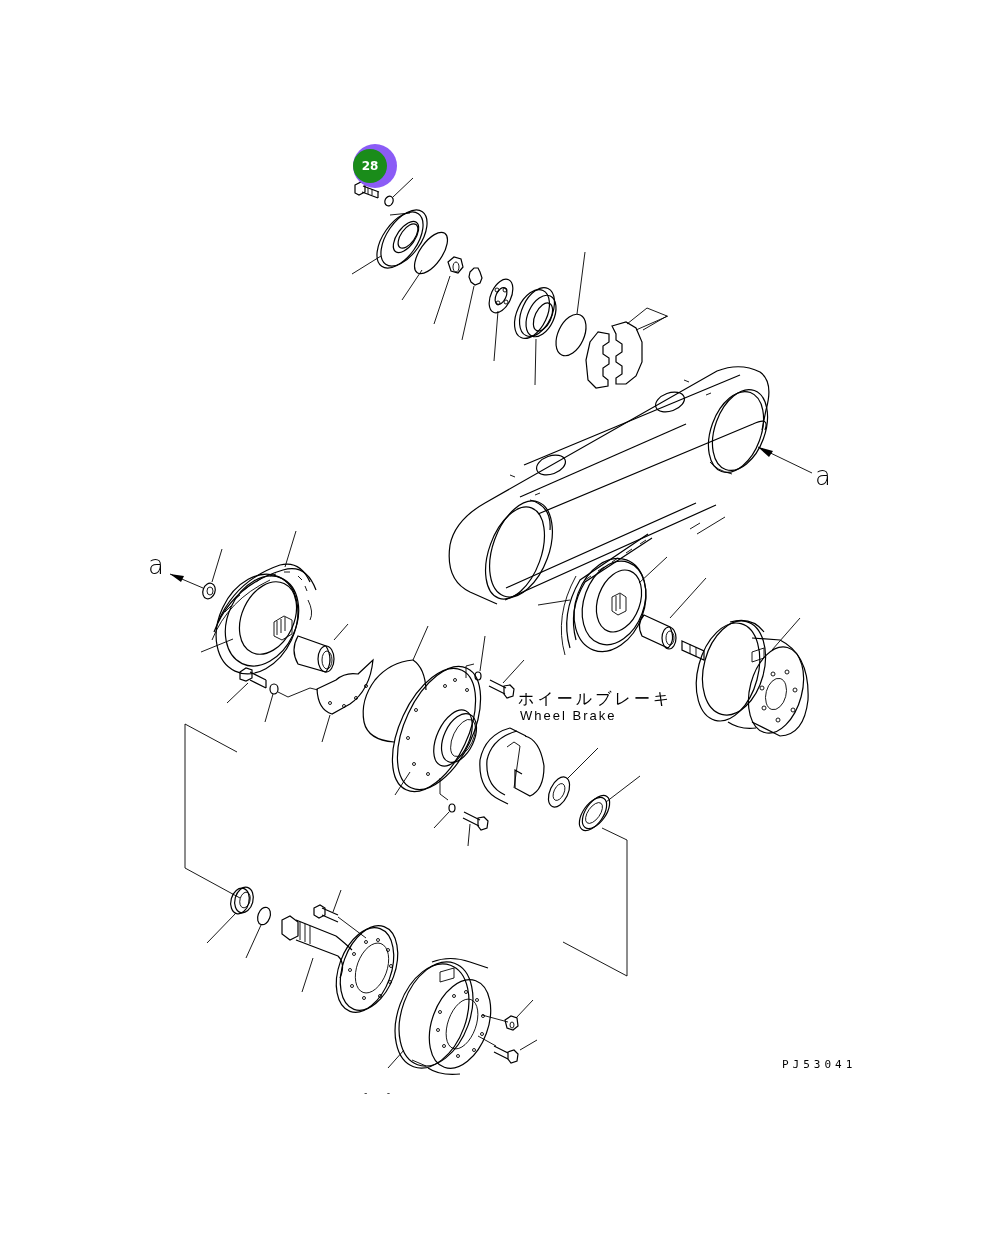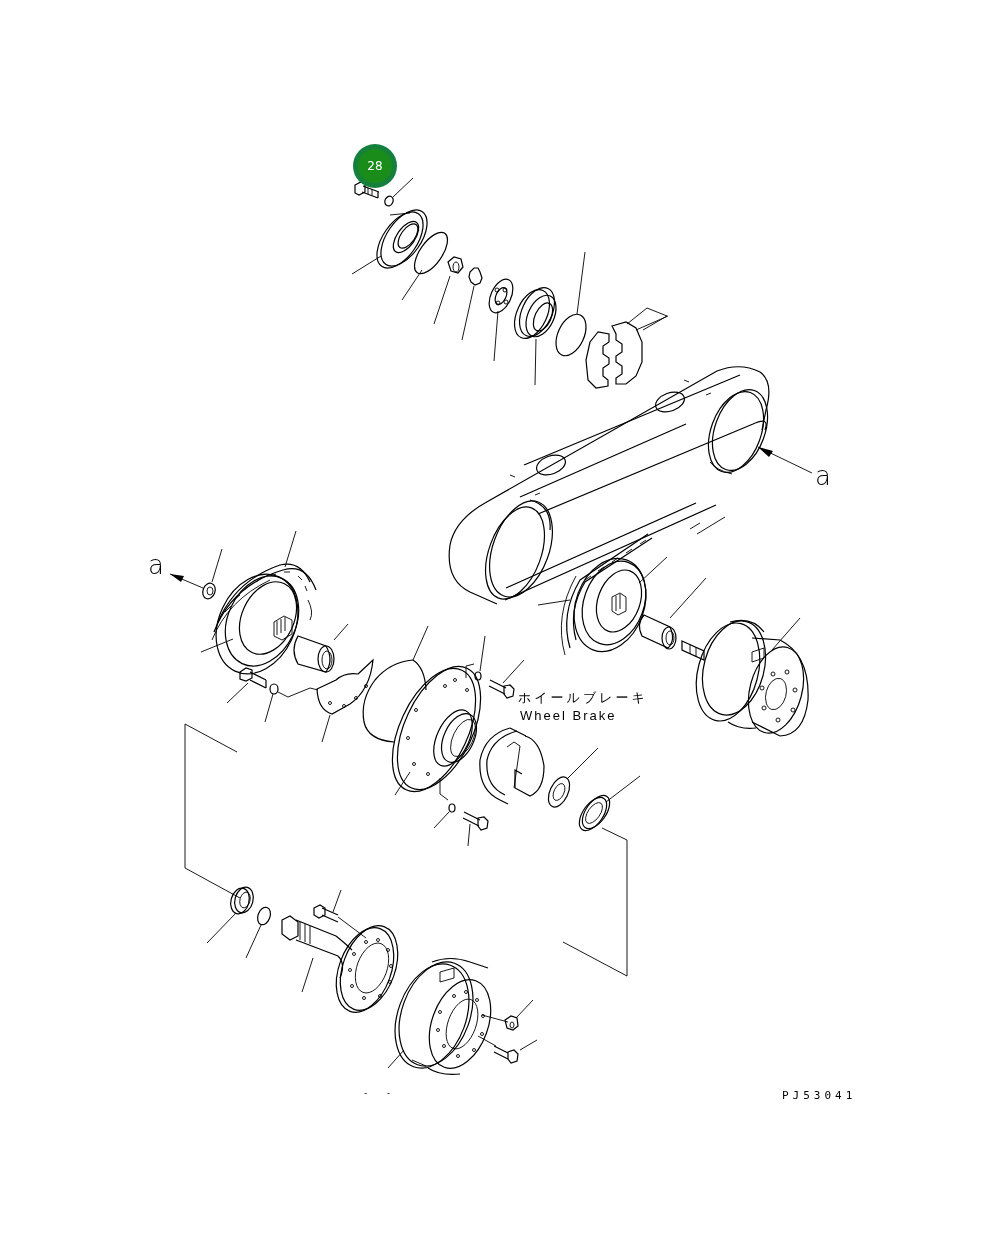--- a/index.html
+++ b/index.html
@@ -1,27 +1,27 @@
 <!DOCTYPE html>
 <html><head>
 <meta charset="utf-8">
 <style>
   html, body { margin: 0; padding: 0; background: #ffffff; }
   body { width: 999px; height: 1259px; position: relative; overflow: hidden; font-family: "DejaVu Sans Mono", monospace; }
   #diagram { position: absolute; left: 0; top: 0; width: 999px; height: 1259px; }
   #diagram * { vector-effect: non-scaling-stroke; }
   .ln { fill: none; stroke: #000; stroke-width: 1.2; }
   .ln-thin { fill: none; stroke: #000; stroke-width: 0.9; }
-  .badge { position: absolute; left: 353px; top: 144px; width: 44px; height: 44px; border-radius: 50%; background: #15803d; display: flex; align-items: center; justify-content: center; cursor: pointer; }
+  .badge { position: absolute; left: 353px; top: 144px; width: 44px; height: 44px; border-radius: 50%; background: #8b5cf6; display: flex; align-items: center; justify-content: flex-start; cursor: pointer; font-weight: bold; }
   .badge-inner { width: 34px; height: 34px; border-radius: 50%; display: flex; align-items: center; justify-content: center; color: #fff; font-family: "DejaVu Sans", sans-serif; font-size: 12px; }
   .label { position: absolute; color: #000; white-space: nowrap; }
   .lbl-a { font-family: "DejaVu Sans", sans-serif; font-size: 26px; font-weight: 200; }
-  .wb-jp { left: 518px; top: 689px; font-family: "DejaVu Sans", sans-serif; font-size: 13px; letter-spacing: 3px; }
+  .wb-jp { left: 518px; top: 689px; font-family: "DejaVu Sans", sans-serif; font-size: 16px; letter-spacing: 3px; }
   .wb-en { left: 520px; top: 708px; font-family: Liberation Sans, sans-serif; font-size: 13px; letter-spacing: 2px; }
-  .code { left: 782px; top: 1089px; font-family: "DejaVu Sans Mono", monospace; font-size: 11px; letter-spacing: 4px; }
+  .code { left: 782px; top: 1058px; font-family: "DejaVu Sans Mono", monospace; font-size: 11px; letter-spacing: 4px; }
 </style>
 </head>
 <body>
 
 <svg id="diagram" viewBox="0 0 999 1259" xmlns="http://www.w3.org/2000/svg">
 
   <g>
     <path class="ln" d="M355 185 l6 -3 l4 2 l0 8 l-6 3 l-4 -2 z"></path>
     <path class="ln" d="M363 186 l16 6 M362 192 l16 6 M378 192 l0 6"></path>
     <path class="ln-thin" d="M368 188 l0 6 M372 189 l0 6"></path>

